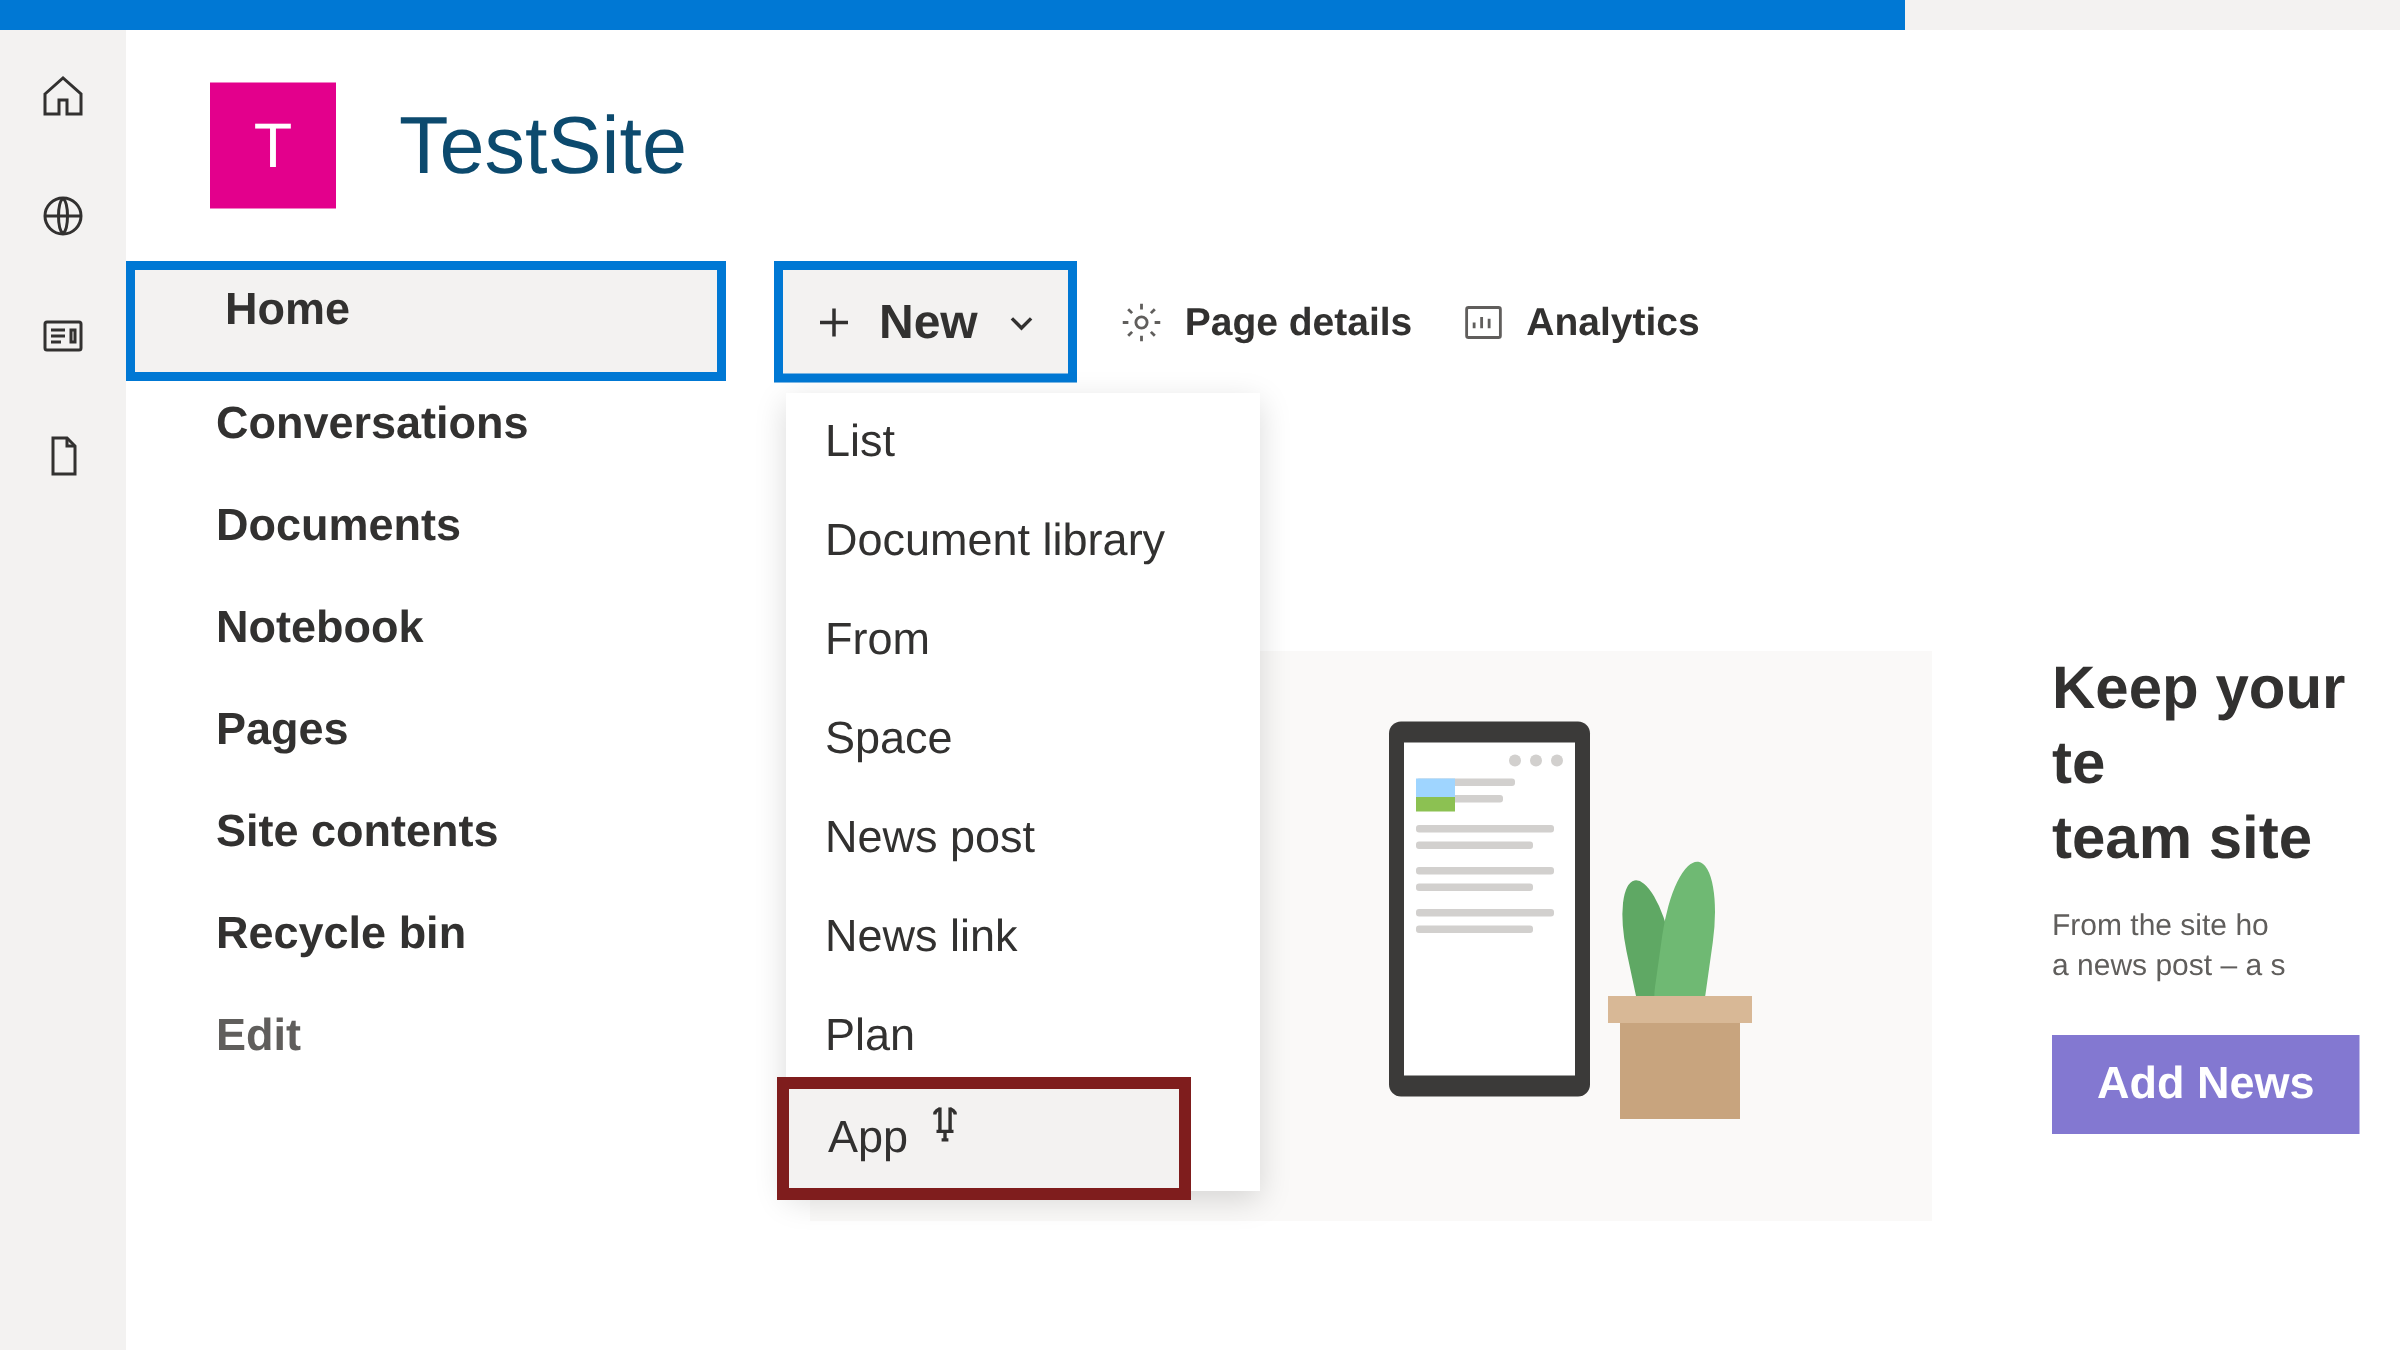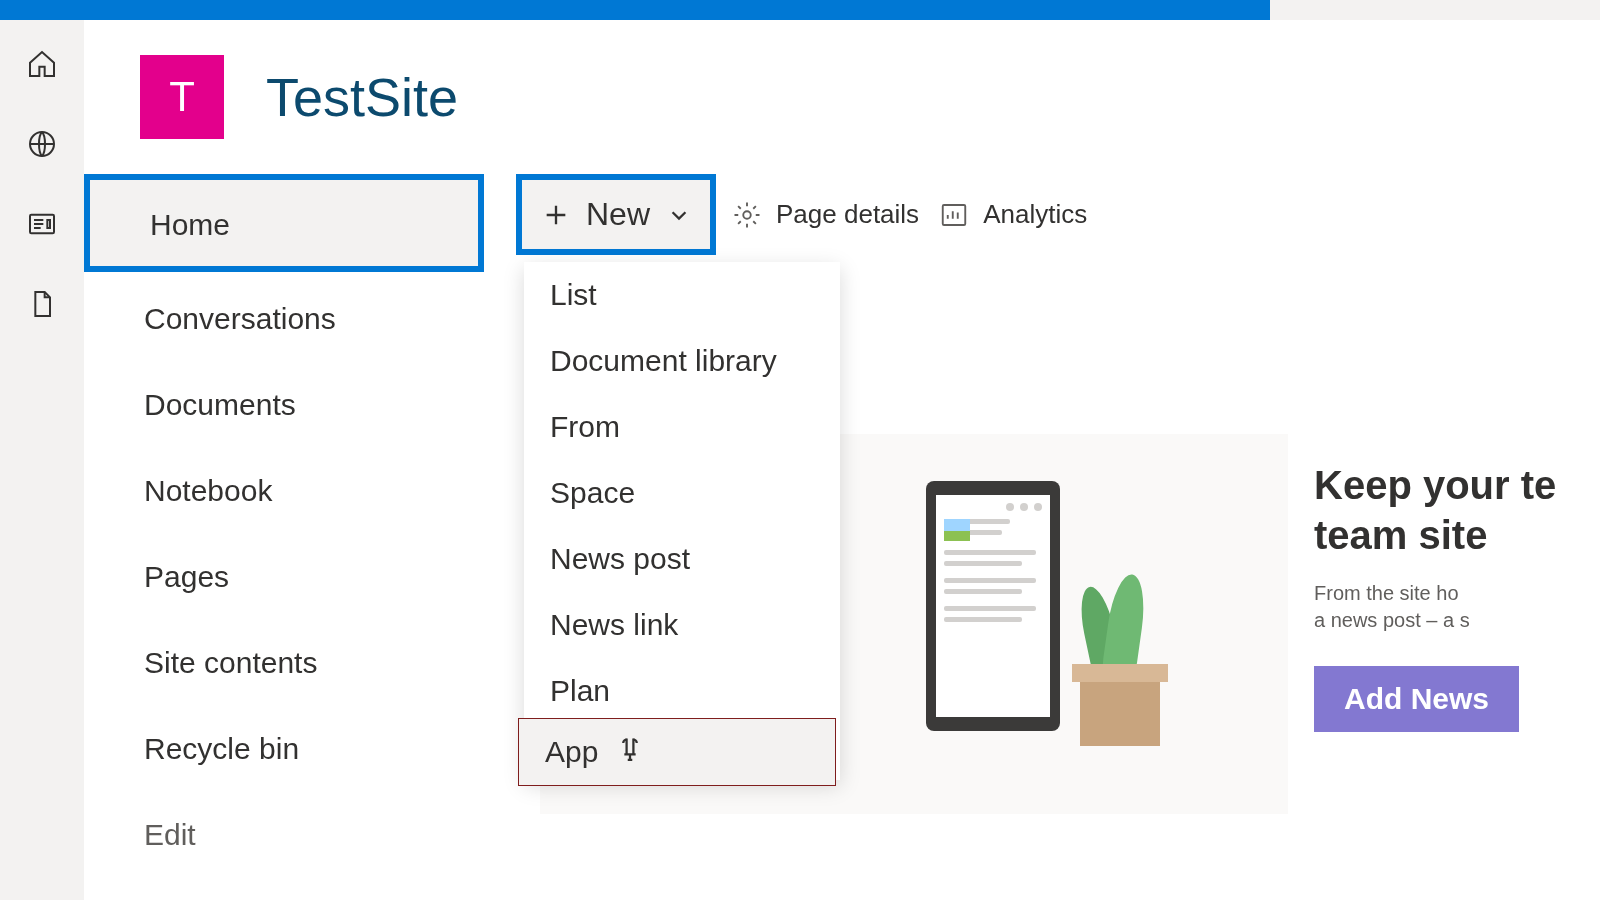--- a/index.html
+++ b/index.html
@@ -17,66 +17,66 @@
 
 .main { position: absolute; left: 84px; top: 20px; right: 0; bottom: 0; background: #fff; }
 
 .site-header { display: flex; align-items: center; padding: 35px 0 35px 56px; }
 .site-logo { width: 84px; height: 84px; background: #e3008c; color: #fff; display: flex; align-items: center; justify-content: center; font-size: 42px; }
 .site-title { font-size: 54px; font-weight: 400; margin-left: 42px; color: #0c4a6e; }
 
 .content-row { position: relative; }
 
 .left-nav { position: absolute; left: 0; top: 0; width: 400px; }
-.nav-item { padding: 28px 0 24px 60px; font-size: 30px; color: #323130; cursor: pointer; }
+.nav-item { padding: 10px 0 24px 60px; font-size: 30px; color: #323130; cursor: pointer; font-weight: bold; }
 .nav-item.edit { color: #605e5c; }
 .home-highlight { border: 6px solid #0078d4; background: #f3f2f1; margin-bottom: 2px; }
 
-.toolbar { position: absolute; left: 432px; top: 0; display: flex; align-items: center; gap: 12px; }
+.toolbar { position: absolute; left: 432px; top: 0; display: flex; align-items: center; gap: 24px; font-weight: bold; }
 .new-button {
   border: 6px solid #0078d4; background: #f3f2f1; display: flex; align-items: center;
   padding: 16px 20px; cursor: pointer;
 }
 .new-button .plus { width: 28px; height: 28px; margin-right: 16px; }
 .new-button .plus svg { width: 28px; height: 28px; stroke: #323130; stroke-width: 2; fill: none; }
 .new-button .label { font-size: 32px; color: #323130; margin-right: 18px; }
 .new-button .chev { width: 22px; height: 22px; }
 .new-button .chev svg { width: 22px; height: 22px; stroke: #323130; stroke-width: 2.5; fill: none; }
 
 .tb-item { display: flex; align-items: center; gap: 14px; font-size: 26px; color: #323130; cursor: pointer; padding: 0 4px; }
 .tb-item .icon { width: 30px; height: 30px; }
 .tb-item .icon svg { width: 30px; height: 30px; stroke: #605e5c; fill: none; stroke-width: 1.5; }
 
 .dropdown {
   position: absolute; left: 440px; top: 88px; width: 316px; background: #fff;
   box-shadow: 0 6px 20px rgba(0,0,0,0.15); z-index: 10;
 }
 .dropdown-item { padding: 16px 26px; font-size: 30px; color: #323130; cursor: pointer; }
-.dropdown-item.app-highlight { border: 1px solid #7f1d1d; background: #f3f2f1; margin: -6px; width: 318px; position: relative; }
+.dropdown-item.app-highlight { border: 8px solid #7f1d1d; background: #f3f2f1; margin: -6px; width: 276px; position: relative; }
 
 .hero { position: absolute; left: 456px; top: 260px; width: 748px; height: 380px; background: #faf9f8; }
 .tablet { position: absolute; left: 386px; top: 47px; width: 134px; height: 250px; background: #3b3a39; border-radius: 8px; padding: 14px 10px; }
 .tablet-screen { width: 100%; height: 100%; background: #fff; padding: 8px; }
 .dots { display: flex; gap: 6px; justify-content: flex-end; margin-bottom: 8px; }
 .dot { width: 8px; height: 8px; border-radius: 50%; background: #d2d0ce; }
 .pic { width: 26px; height: 22px; background: linear-gradient(#9fd5ff 55%, #8cc152 55%); float: left; margin-right: 6px; margin-bottom: 3px; }
 .line { height: 5px; background: #d2d0ce; border-radius: 2px; margin-bottom: 6px; }
 .line.l1 { width: 66px; }
 .line.l2 { width: 58px; }
 .line.lfull { width: 92px; clear: both; }
 .line.l3 { width: 78px; }
 .plant { position: absolute; left: 540px; top: 140px; }
 .pot { width: 80px; height: 70px; background: #c8a47e; position: relative; margin-top: -8px; }
 .pot::before { content: ""; position: absolute; top: -12px; left: -8px; width: 96px; height: 18px; background: #d8b896; }
 .leaves::before, .leaves::after { content: ""; position: absolute; background: #5fa864; border-radius: 60% 60% 20% 20%; }
 .leaves { position: relative; width: 60px; height: 110px; margin-left: 10px; }
 .leaves::before { width: 30px; height: 90px; left: -6px; top: 12px; transform: rotate(-12deg); }
 .leaves::after { width: 34px; height: 104px; left: 18px; top: 0; transform: rotate(8deg); background: #6fb973; }
 
-.news-col { position: absolute; left: 1230px; top: 260px; margin-top: 26px; }
+.news-col { position: absolute; left: 1284px; top: 260px; }
 .news-title { font-size: 40px; font-weight: 600; color: #323130; line-height: 1.25; }
 .news-desc { font-size: 20px; color: #605e5c; margin-top: 20px; line-height: 1.35; }
 .add-news-btn { margin-top: 32px; background: #8378d1; color: #ffffff; font-size: 30px; padding: 16px 30px; display: inline-block; cursor: pointer; font-weight: 600; }
 
 .cursor { position: absolute; left: 616px; top: 735px; z-index: 20; pointer-events: none; }
 .cursor svg { width: 28px; height: 34px; stroke: #323130; fill: none; stroke-width: 2; }
 </style>
 </head>
 <body>
 

